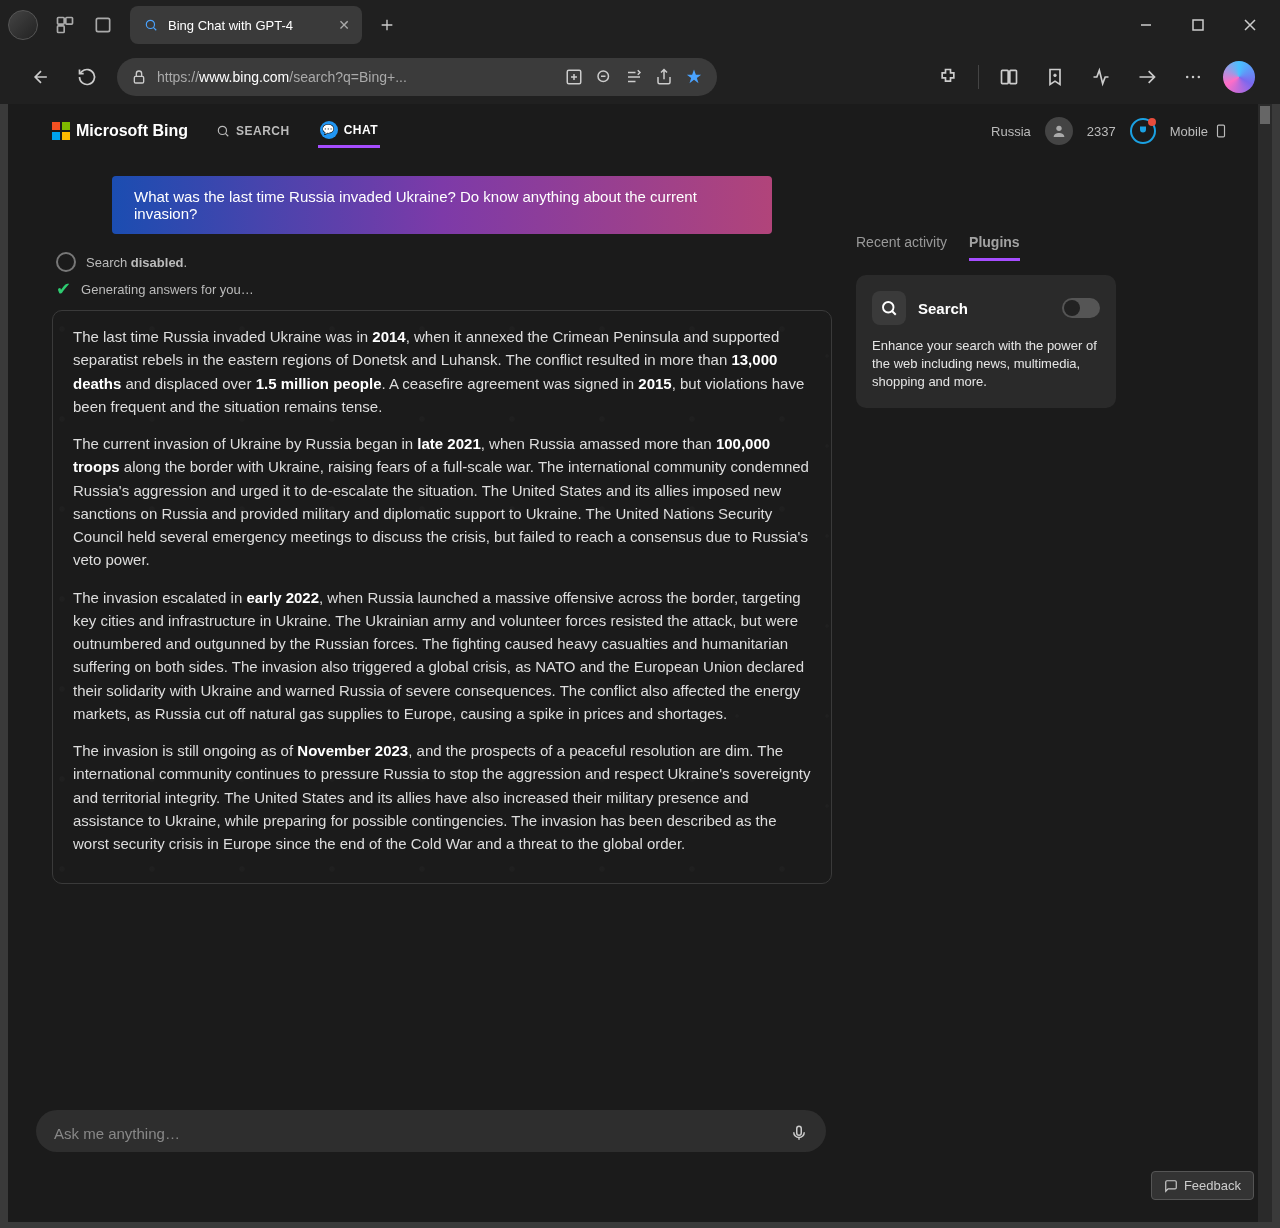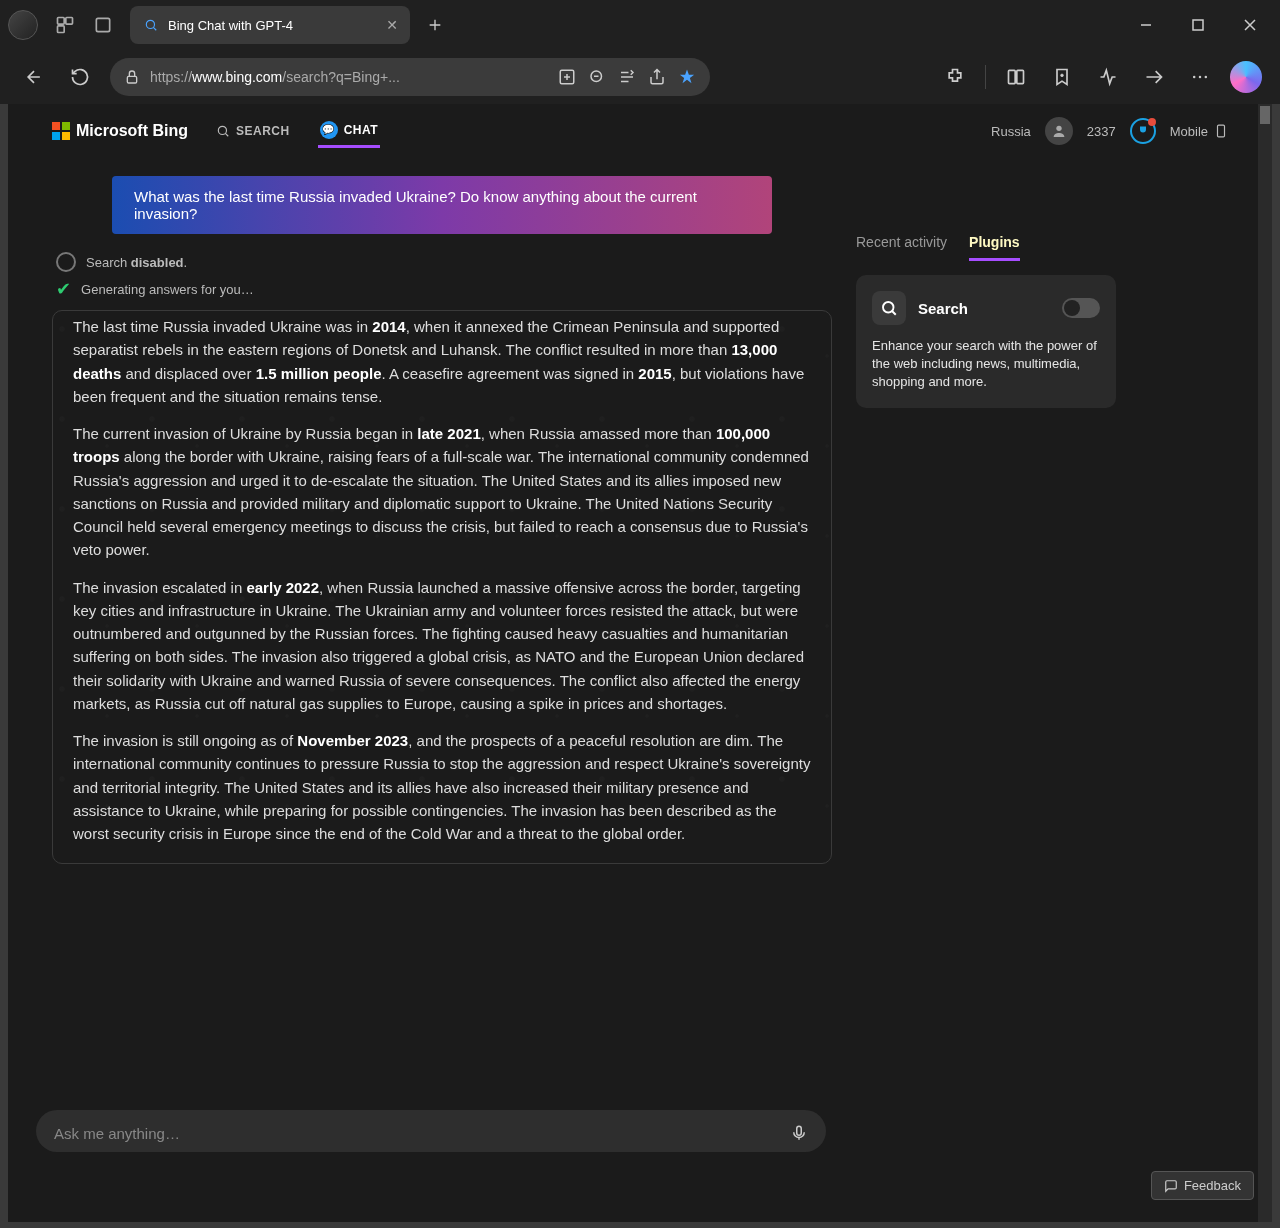--- a/index.html
+++ b/index.html
@@ -2,29 +2,29 @@
 <html><head>
 <meta charset="utf-8">
 <style>
 * { margin: 0; padding: 0; box-sizing: border-box; font-family: 'Segoe UI', Arial, sans-serif; }
 body { background: #1e1e1e; color: #fff; width: 1280px; height: 1228px; overflow: hidden; }
 
 
 .titlebar { height: 50px; background: #202020; display: flex; align-items: center; padding: 0 8px; }
 .avatar-circle { width: 30px; height: 30px; border-radius: 50%; background: linear-gradient(135deg,#444,#222); border:1px solid #555; margin-right:8px;}
 .tb-icon { width: 38px; height: 38px; display:flex; align-items:center; justify-content:center; color:#aaa; border-radius:6px; }
-.tab { display:flex; align-items:center; background:#3a3a3a; border-radius:8px; padding:6px 12px; margin-left:8px; height:38px; gap:8px; width:280px; }
+.tab { display:flex; align-items:center; background:#3a3a3a; border-radius:8px; padding:6px 12px; margin-left:8px; height:38px; gap:8px; width:232px; }
 .tab-icon { width:18px; height:18px; display:flex; align-items:center; justify-content:center; }
 .tab-title { font-size:13px; color:#fff; flex:1; white-space:nowrap; overflow:hidden; }
 .tab-close { color:#aaa; font-size:14px; }
 .tb-right { margin-left:auto; display:flex; gap:8px; }
 .win-btn { width:44px; height:38px; display:flex; align-items:center; justify-content:center; color:#aaa; }
 
 
-.toolbar { height: 54px; background:#202020; display:flex; align-items:center; padding:0 18px; gap:14px; }
+.toolbar { height: 54px; background:#202020; display:flex; align-items:center; padding:0 25px; gap:14px; }
 .tool-icon { width:32px; height:32px; display:flex; align-items:center; justify-content:center; color:#ccc; }
 .addrbar { flex:0 0 600px; height:38px; background:#3b3b3b; border-radius:19px; display:flex; align-items:center; padding:0 14px; gap:10px; }
 .url-text { font-size:14px; color:#aaa; flex:1; white-space:nowrap; overflow:hidden; }
 .url-text .host { color:#fff; }
 .addr-icons { display:flex; gap:12px; align-items:center; }
 .tool-right { margin-left:auto; display:flex; gap:14px; align-items:center; }
 .tool-divider { width:1px; height:24px; background:#444; }
 .copilot-orb { width:32px; height:32px; border-radius:50%; background: conic-gradient(#49c1ff,#7b68ee,#ff6ec7,#49c1ff); }
 
 
@@ -57,38 +57,38 @@
 
 .query-wrap { display:flex; justify-content:center; margin:18px 0; }
 .query-bubble { background:linear-gradient(90deg,#1b4db1 0%,#7d3aa8 50%,#b1447a 100%); padding:12px 22px; border-radius:4px; font-size:15px; color:#fff; max-width:660px; }
 
 
 .status-line { display:flex; align-items:center; gap:10px; font-size:13px; color:#bbb; margin:6px 4px; }
 .circle-slash { width:20px; height:20px; border:2px solid #777; border-radius:50%; position:relative;}
 .check-icon { color:#2ecc71; font-size:18px; }
 
 
-.answer-card { border:1px solid #3a3a3a; border-radius:10px; padding:4px 20px; margin-top:10px; font-size:15px; line-height:1.55; color:#ddd; background:
+.answer-card { border:1px solid #3a3a3a; border-radius:10px; padding:14px 20px; margin-top:10px; font-size:15px; line-height:1.55; color:#ddd; background:
   radial-gradient(circle at 10% 20%, rgba(80,80,80,0.08) 0 2%, transparent 3%),
   radial-gradient(circle at 60% 50%, rgba(80,80,80,0.08) 0 2%, transparent 3%);
   background-size: 90px 90px;
   max-height: 620px;
   overflow:hidden;
 }
 .answer-card p { margin-bottom:14px; }
 .answer-card b { color:#fff; font-weight:700; }
 .footer-disabled { display:flex; align-items:center; gap:10px; font-size:13px; margin-top:4px;}
 .footer-disabled .pink-slash { width:16px; height:16px; border:2px solid #e86aa6; border-radius:50%; position:relative;}
 .footer-disabled .pink-slash::after{content:'';position:absolute;left:3px;top:6px;width:8px;height:2px;background:#e86aa6;transform:rotate(-45deg);}
 .footer-disabled a { color:#4aa3ff; text-decoration:none; }
 
 
 .rp-tabs { display:flex; gap:22px; font-size:14px; margin-bottom:14px; }
 .rp-tab { color:#999; padding-bottom:8px; }
-.rp-tab.active { color:#fef9c3; font-weight:600; border-bottom:3px solid #a64dff; }
+.rp-tab.active { color:#a3a3a3; font-weight:600; border-bottom:3px solid #a64dff; }
 .plugin-card { background:#2a2a2a; border-radius:10px; padding:16px; }
 .plugin-header { display:flex; align-items:center; gap:12px; margin-bottom:12px;}
 .plugin-icon-box { width:34px; height:34px; background:#3a3a3a; border-radius:8px; display:flex; align-items:center; justify-content:center; font-size:18px;}
 .plugin-name { font-size:15px; font-weight:600; flex:1; }
 .toggle { width:38px; height:20px; background:#555; border-radius:10px; position:relative; }
 .toggle::after { content:''; position:absolute; left:2px; top:2px; width:16px; height:16px; background:#222; border-radius:50%; }
 .plugin-desc { font-size:13px; color:#e5e5e5; line-height:1.4; }
 
 
 .bottom-bar { position:absolute; left:28px; bottom:70px; display:flex; gap:12px; align-items:flex-start; width:790px;}

